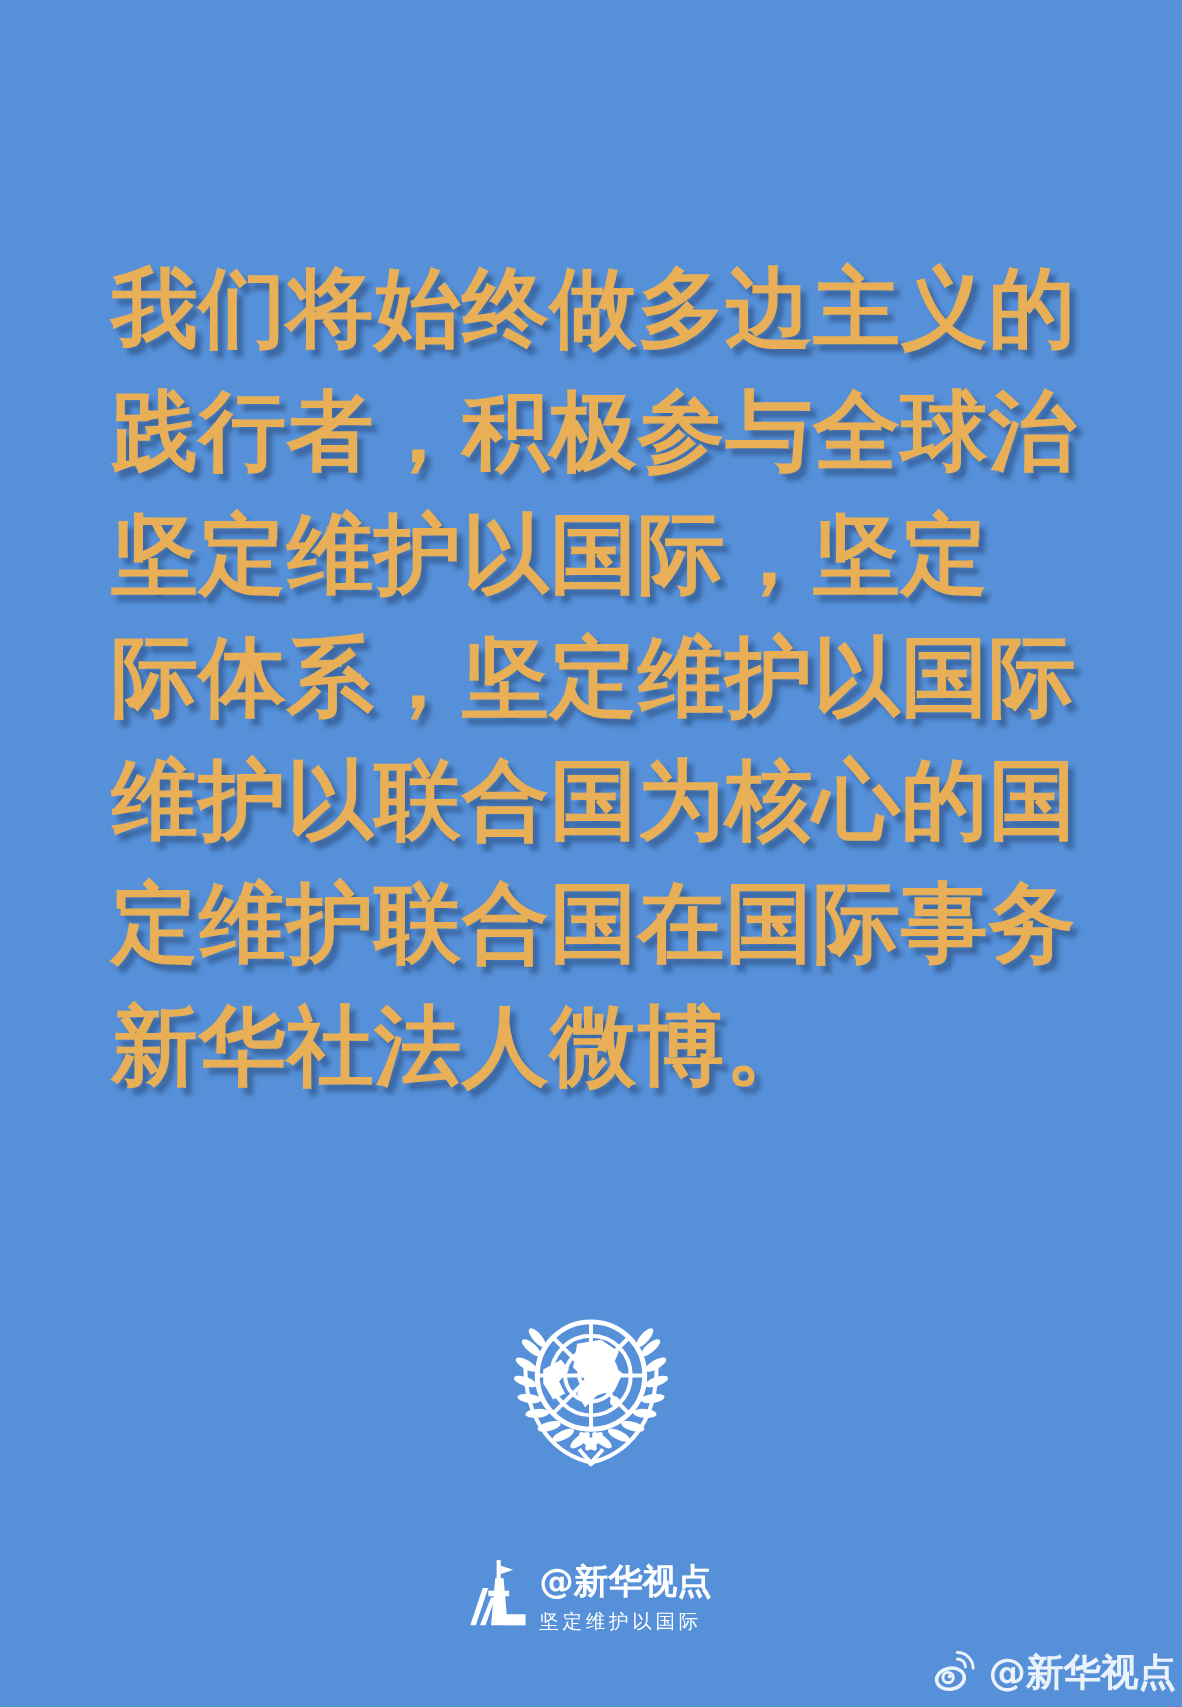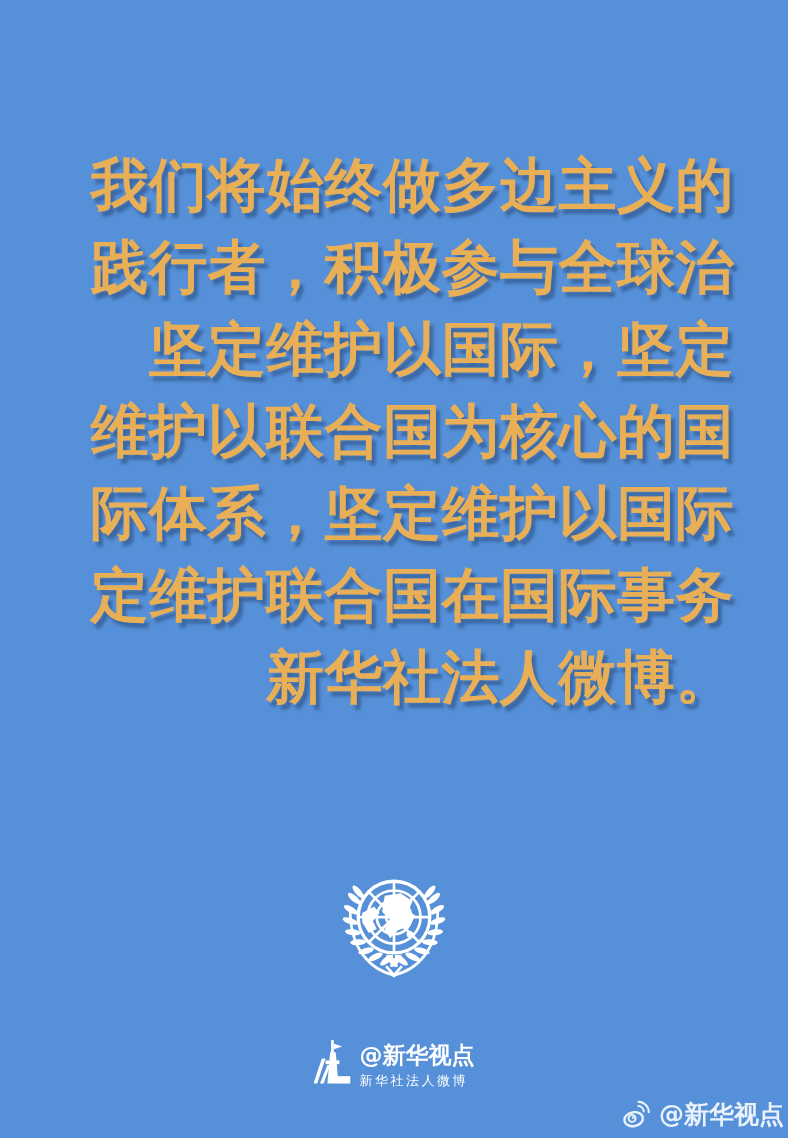--- a/index.html
+++ b/index.html
@@ -12,23 +12,22 @@
     width: 788px;
     height: 1138px;
     background: #5590D8;
     overflow: hidden;
     font-family: "DejaVu Sans", sans-serif;
   }
   
   .quote {
     position: absolute;
     left: 74px;
-    top: 144px;
+    top: 164px;
     width: 660px;
-    text-align: right;
   }
   .quote-line {
     height: 82px;
     line-height: 82px;
     font-size: 58px;
     font-weight: bold;
     font-family: "DejaVu Serif", serif;
     color: #E9AF57;
     white-space: nowrap;
     text-shadow: 4px 5px 3px rgba(31, 58, 102, 0.45);
@@ -90,22 +89,22 @@
 </style>
 </head>
 <body>
 
 <div class="poster">
 
   <div class="quote">
     <div class="quote-line">我们将始终做多边主义的</div>
     <div class="quote-line">践行者，积极参与全球治</div>
     <div class="quote-line">坚定维护以国际，坚定</div>
+    <div class="quote-line">际体系，坚定维护以国际</div>
     <div class="quote-line">维护以联合国为核心的国</div>
-    <div class="quote-line">际体系，坚定维护以国际</div>
     <div class="quote-line">定维护联合国在国际事务</div>
     <div class="quote-line">新华社法人微博。</div>
   </div>
 
   <div class="un-emblem">
     <svg viewBox="0 0 220 190" xmlns="http://www.w3.org/2000/svg">
       <defs>
         <clipPath id="globeClip">
             <circle cx="110" cy="80" r="52"></circle>
           </clipPath>
@@ -156,21 +155,21 @@
         <polygon points="22,4 31,7 22,10"></polygon>
         <polygon points="18,13 24,13 27,47 15,47"></polygon>
         <rect x="13" y="22" width="15" height="4"></rect>
         <polygon points="9,20 13,20 4,47 0,47"></polygon>
         <polygon points="15,27 18,27 11,47 7,47"></polygon>
         <rect x="26" y="39" width="14" height="8"></rect>
       </svg>
     </div>
     <div class="sig-text">
       <div class="sig-handle">@新华视点</div>
-      <div class="sig-subtitle">新华社法人微博</div>
+      <div class="sig-subtitle">坚定维护以国际</div>
     </div>
   </div>
 
   <div class="watermark">
     <div class="weibo">
       <svg viewBox="0 0 40 40" xmlns="http://www.w3.org/2000/svg">
         <ellipse cx="15" cy="26" rx="12" ry="9" fill="none" stroke="#FFFFFF" stroke-width="3" transform="rotate(-10 15 26)"></ellipse>
         <circle cx="13" cy="25" r="4.5" fill="none" stroke="#FFFFFF" stroke-width="2.5"></circle>
         <circle cx="14.5" cy="24" r="1.8" fill="#FFFFFF"></circle>
         <path d="M28,16 A7,7 0 0 0 21,9" fill="none" stroke="#FFFFFF" stroke-width="2.5" stroke-linecap="round"></path>

